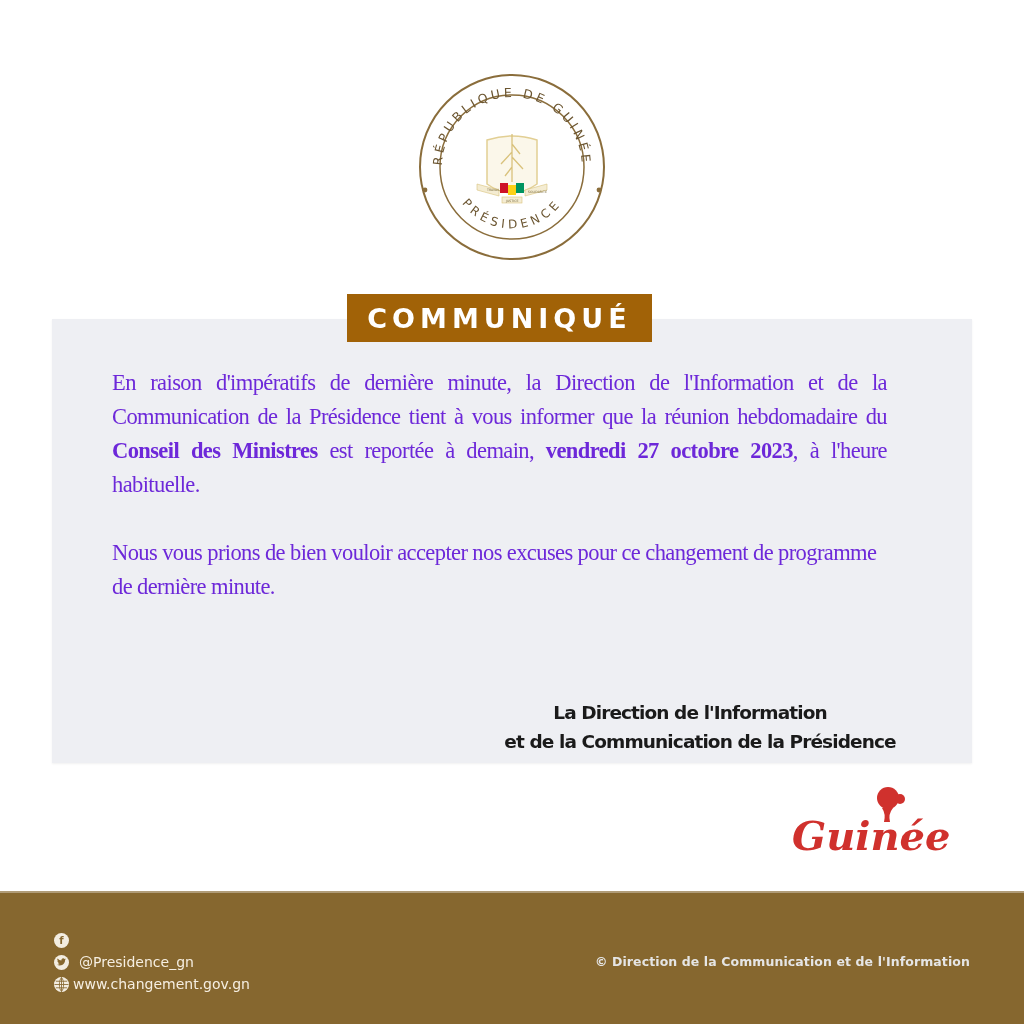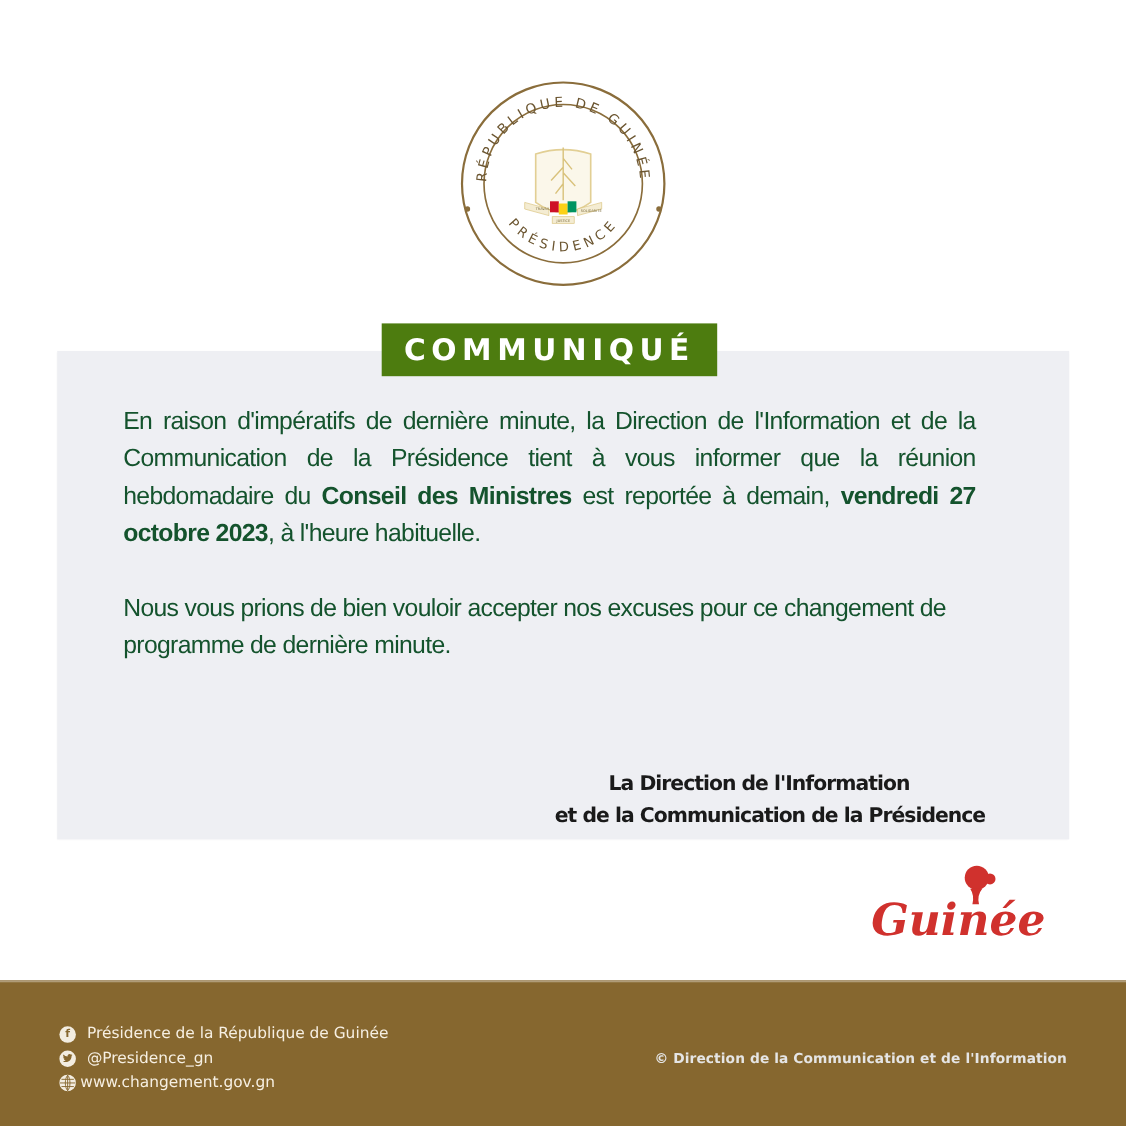--- a/index.html
+++ b/index.html
@@ -9,29 +9,29 @@
     }
     .seal {
       position: absolute; left: 417px; top: 72px; width: 190px; height: 190px;
     }
     .panel {
       position: absolute; left: 52px; top: 319px; width: 920px; height: 444px;
       background: #eeeff3; box-shadow: 0 1px 2px rgba(0,0,0,0.06);
     }
     .badge {
       position: absolute; left: 347px; top: 294px; width: 305px; height: 48px;
-      background: #4d7c0f; color: #ffffff;
+      background: #a16207; color: #ffffff;
       display: flex; align-items: center; justify-content: center;
       font-family: "DejaVu Sans", sans-serif; font-weight: bold; font-size: 27px; letter-spacing: 5px;
       z-index: 2;
     }
     .body-text {
       position: absolute; left: 112px; top: 366px; width: 775px;
-      font-family: Liberation Sans, sans-serif; font-size: 22.5px; line-height: 34px;
-      color: #14532d; text-align: justify; letter-spacing: -0.6px;
+      font-family: Liberation Serif, serif; font-size: 22.5px; line-height: 34px;
+      color: #6d28d9; text-align: justify; letter-spacing: -0.6px;
     }
     .body-text p { margin: 0; }
     .body-text p + p { margin-top: 34px; text-align: left; }
     .body-text b { font-weight: bold; }
     .signature {
       position: absolute; left: 470px; top: 674px; width: 460px;
       text-align: center; font-family: "DejaVu Sans", sans-serif; font-weight: bold;
       font-size: 18.5px; line-height: 29px; letter-spacing: -0.9px; color: #1a1a1a;
     }
     .signature div:first-child { padding-right: 20px; margin-top: 24px; }
@@ -114,21 +114,20 @@
     <circle cx="110" cy="17" r="5" fill="#d0312d"></circle>
     <path d="M 92 26 Q 96 32 94 40 L 100 40 Q 98 32 103 26 Z" fill="#d0312d"></path>
     <text x="2" y="68" font-family="DejaVu Serif, serif" font-style="italic" font-weight="bold" font-size="40" fill="#d0312d">Guinée</text>
   </svg>
 </div>
 
 <div class="footer">
   <div class="footer-links">
     <div class="footer-link">
       <span class="ico">f</span>
-      <span>Présidence de la République de Guinée</span>
     </div>
     <div class="footer-link">
       <span class="ico">
         <svg width="9" height="8" viewBox="0 0 24 20">
             <path d="M24 2.4a9.8 9.8 0 0 1-2.8.8A4.9 4.9 0 0 0 23.3.5a9.9 9.9 0 0 1-3.1 1.2A4.9 4.9 0 0 0 11.8 6 14 14 0 0 1 1.7.9a4.9 4.9 0 0 0 1.5 6.6A4.9 4.9 0 0 1 1 6.9a4.9 4.9 0 0 0 3.9 4.8 4.9 4.9 0 0 1-2.2.1 4.9 4.9 0 0 0 4.6 3.4A9.9 9.9 0 0 1 0 17.3 14 14 0 0 0 7.5 19.5c9.1 0 14-7.5 14-14v-.6A10 10 0 0 0 24 2.4z" fill="#86672f"></path>
           </svg>
       </span>
       <span>@Presidence_gn</span>
     </div>
     <div class="footer-link web">

